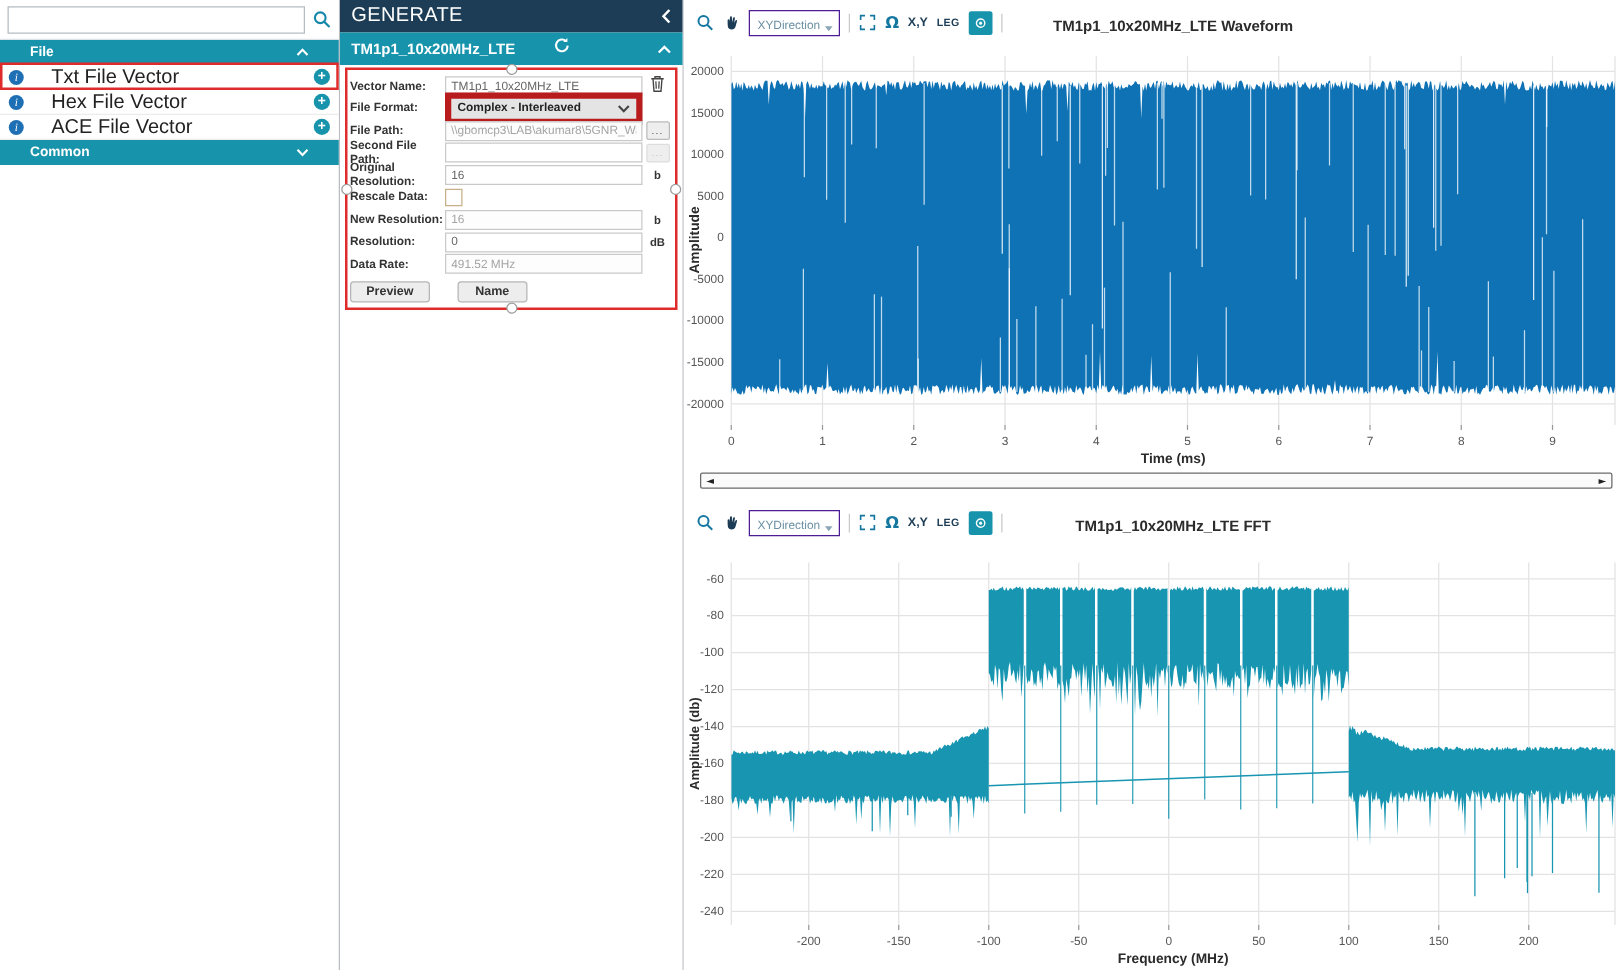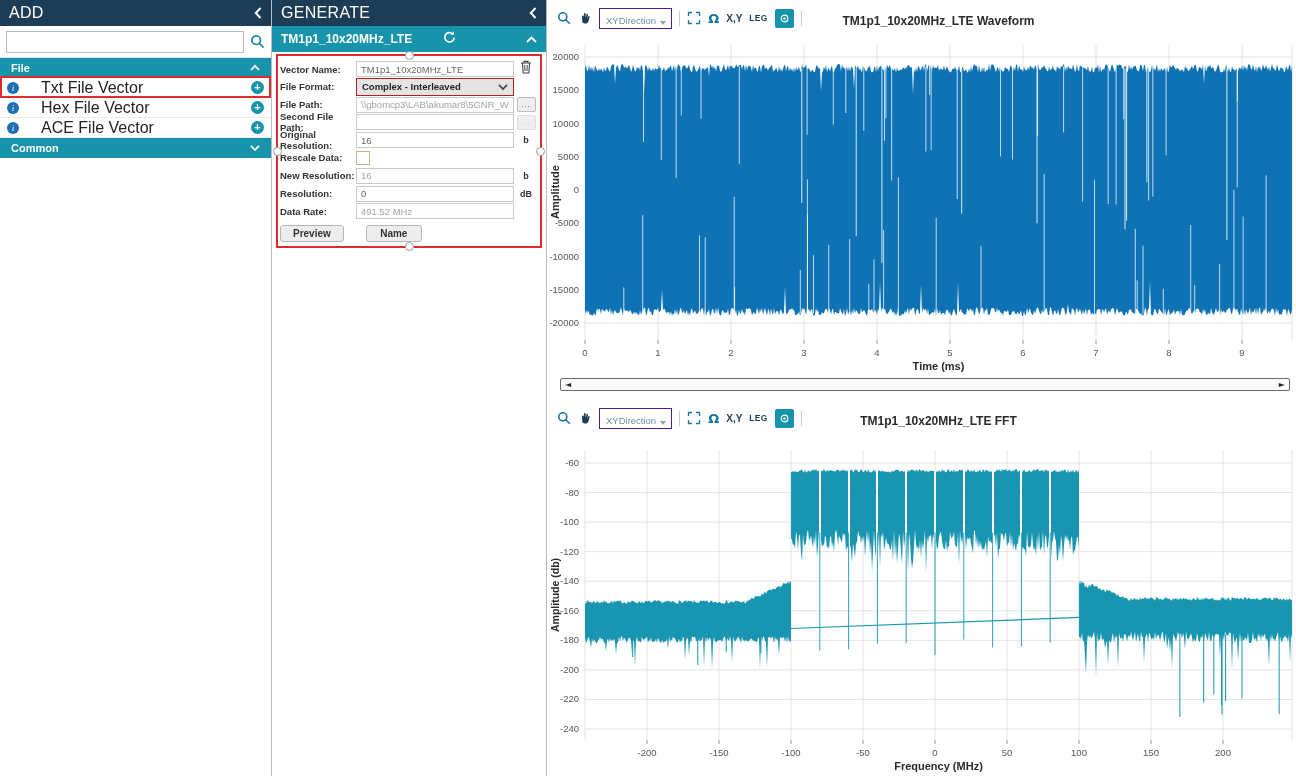--- a/index.html
+++ b/index.html
@@ -7,40 +7,40 @@
 
   
   .panel{position:absolute;top:0;height:776px;background:#fff;border-right:1px solid #b9bdc1;}
   #add-panel{left:0;width:271px;}
   #generate-panel{left:272px;width:274px;}
   .panel-header{height:26px;background:#1d3d56;color:#fff;display:flex;align-items:center;
     justify-content:space-between;padding:0 9px;font-size:16px;letter-spacing:.3px;}
   .search-row{height:31px;display:flex;align-items:center;padding:0 6px;border-bottom:1px solid #dfe3e6;background:#fff;}
   .search-row input{flex:1;height:20px;border:1px solid #b5bcc2;outline:none;font-size:11px;padding:0 4px;margin-right:6px;}
   .sec-header{height:20px;background:#1793ab;color:#fff;display:flex;align-items:center;
-    justify-content:space-between;padding:0 11px;font-size:11px;font-weight:bold;}
+    justify-content:space-between;padding:0 24px;font-size:11px;font-weight:bold;}
   .file-item{position:relative;height:19px;display:flex;align-items:center;background:#fff;
     border-bottom:1px solid #ececec;padding:0 7px;}
   .item-label{flex:1;font-size:16px;color:#222;margin-left:22px;}
   .info-ic{width:12px;height:12px;border-radius:50%;background:#1f6fb5;color:#fff;font-size:9px;
     font-style:italic;font-family:"Liberation Serif",serif;display:flex;align-items:center;justify-content:center;flex:0 0 12px;}
   .plus-ic{width:13px;height:13px;border-radius:50%;background:#1793ab;color:#fff;font-size:11px;line-height:11px;
     display:flex;align-items:center;justify-content:center;flex:0 0 13px;font-weight:bold;}
   .item-red{position:absolute;left:0;top:-2px;right:0;bottom:-1px;border:2px solid #e02b2b;pointer-events:none;}
 
   .sub-header{height:26px;background:#1793ab;color:#fff;display:flex;align-items:center;padding:0 9px;}
   .sub-header .vh-label{font-size:12px;font-weight:bold;}
   .sub-header .refresh{margin-left:30px;flex:1;}
   #form-area{position:relative;padding:9px 8px 0 8px;}
   .frow{display:flex;align-items:center;height:16px;margin-bottom:1.8px;}
   .flabel{width:76px;flex:0 0 76px;font-size:9.5px;font-weight:bold;color:#333;}
   .fctl{flex:1;display:flex;align-items:center;min-width:0;}
   .fin{flex:1;height:14px;border:1px solid #c9c9c9;font-size:9.5px;color:#666;padding:0 4px;outline:none;min-width:0;background:#fff;font-family:"Liberation Sans",sans-serif;}
   .fin.dis{color:#a5a5a5;background:#fdfdfd;}
-  .fselect{flex:1;height:16px;background:#e4e4e4;border:1px solid #b91c1c;display:flex;align-items:center;
+  .fselect{flex:1;height:16px;background:#e4e4e4;border:5px solid #b91c1c;display:flex;align-items:center;
     justify-content:space-between;padding:0 5px;font-size:9.5px;font-weight:bold;color:#222;}
   .fcheck{width:12px;height:12px;border:1px solid #c5b089;background:#fff;display:inline-block;}
   .ftrail{width:24px;flex:0 0 24px;display:flex;align-items:center;justify-content:center;}
   .funit{font-size:9px;font-weight:bold;color:#333;}
   .browse{width:17px;height:13px;background:#eee;border:1px solid #bbb;font-size:8px;color:#444;
     display:flex;align-items:center;justify-content:center;border-radius:2px;letter-spacing:1px;}
   .browse.dis{color:#c3c3c3;border-color:#ddd;}
   .btn-row{display:flex;gap:22px;margin:6px 0 0 0;}
   .fbtn{min-width:56px;height:17px;background:#ededed;border:1px solid #b5b5b5;border-radius:3px;
     font-size:10px;font-weight:bold;color:#333;padding:0 12px;font-family:"Liberation Sans",sans-serif;}
@@ -69,26 +69,20 @@
     border-radius:2px;background:#fbfbfb;display:flex;align-items:center;justify-content:space-between;
     padding:0 4px;font-size:8px;color:#222;box-sizing:border-box;font-family:"DejaVu Sans",sans-serif;}
   svg text{font-family:"Liberation Sans",sans-serif;}
 </style>
 </head>
 <body>
 
 <div id="app">
 
   <aside class="panel" id="add-panel">
-    <div class="panel-header">
-      <span>ADD</span>
-      <svg width="8" height="12" viewBox="0 0 8 12">
-        <path d="M6.5 1 L1.8 6 L6.5 11" stroke="#fff" stroke-width="2" fill="none"></path>
-        </svg>
-    </div>
     <div class="search-row">
       <input value="" style="">
       <svg width="15" height="15" viewBox="0 0 15 15">
         <circle cx="6.2" cy="6.2" r="4.3" fill="none" stroke="#1587a8" stroke-width="1.7"></circle>
         <line x1="9.5" y1="9.5" x2="13.6" y2="13.6" stroke="#1587a8" stroke-width="1.7"></line>
         </svg>
     </div>
     <div id="add-sections">
         <div class="sec-header">
           <span>File</span>

